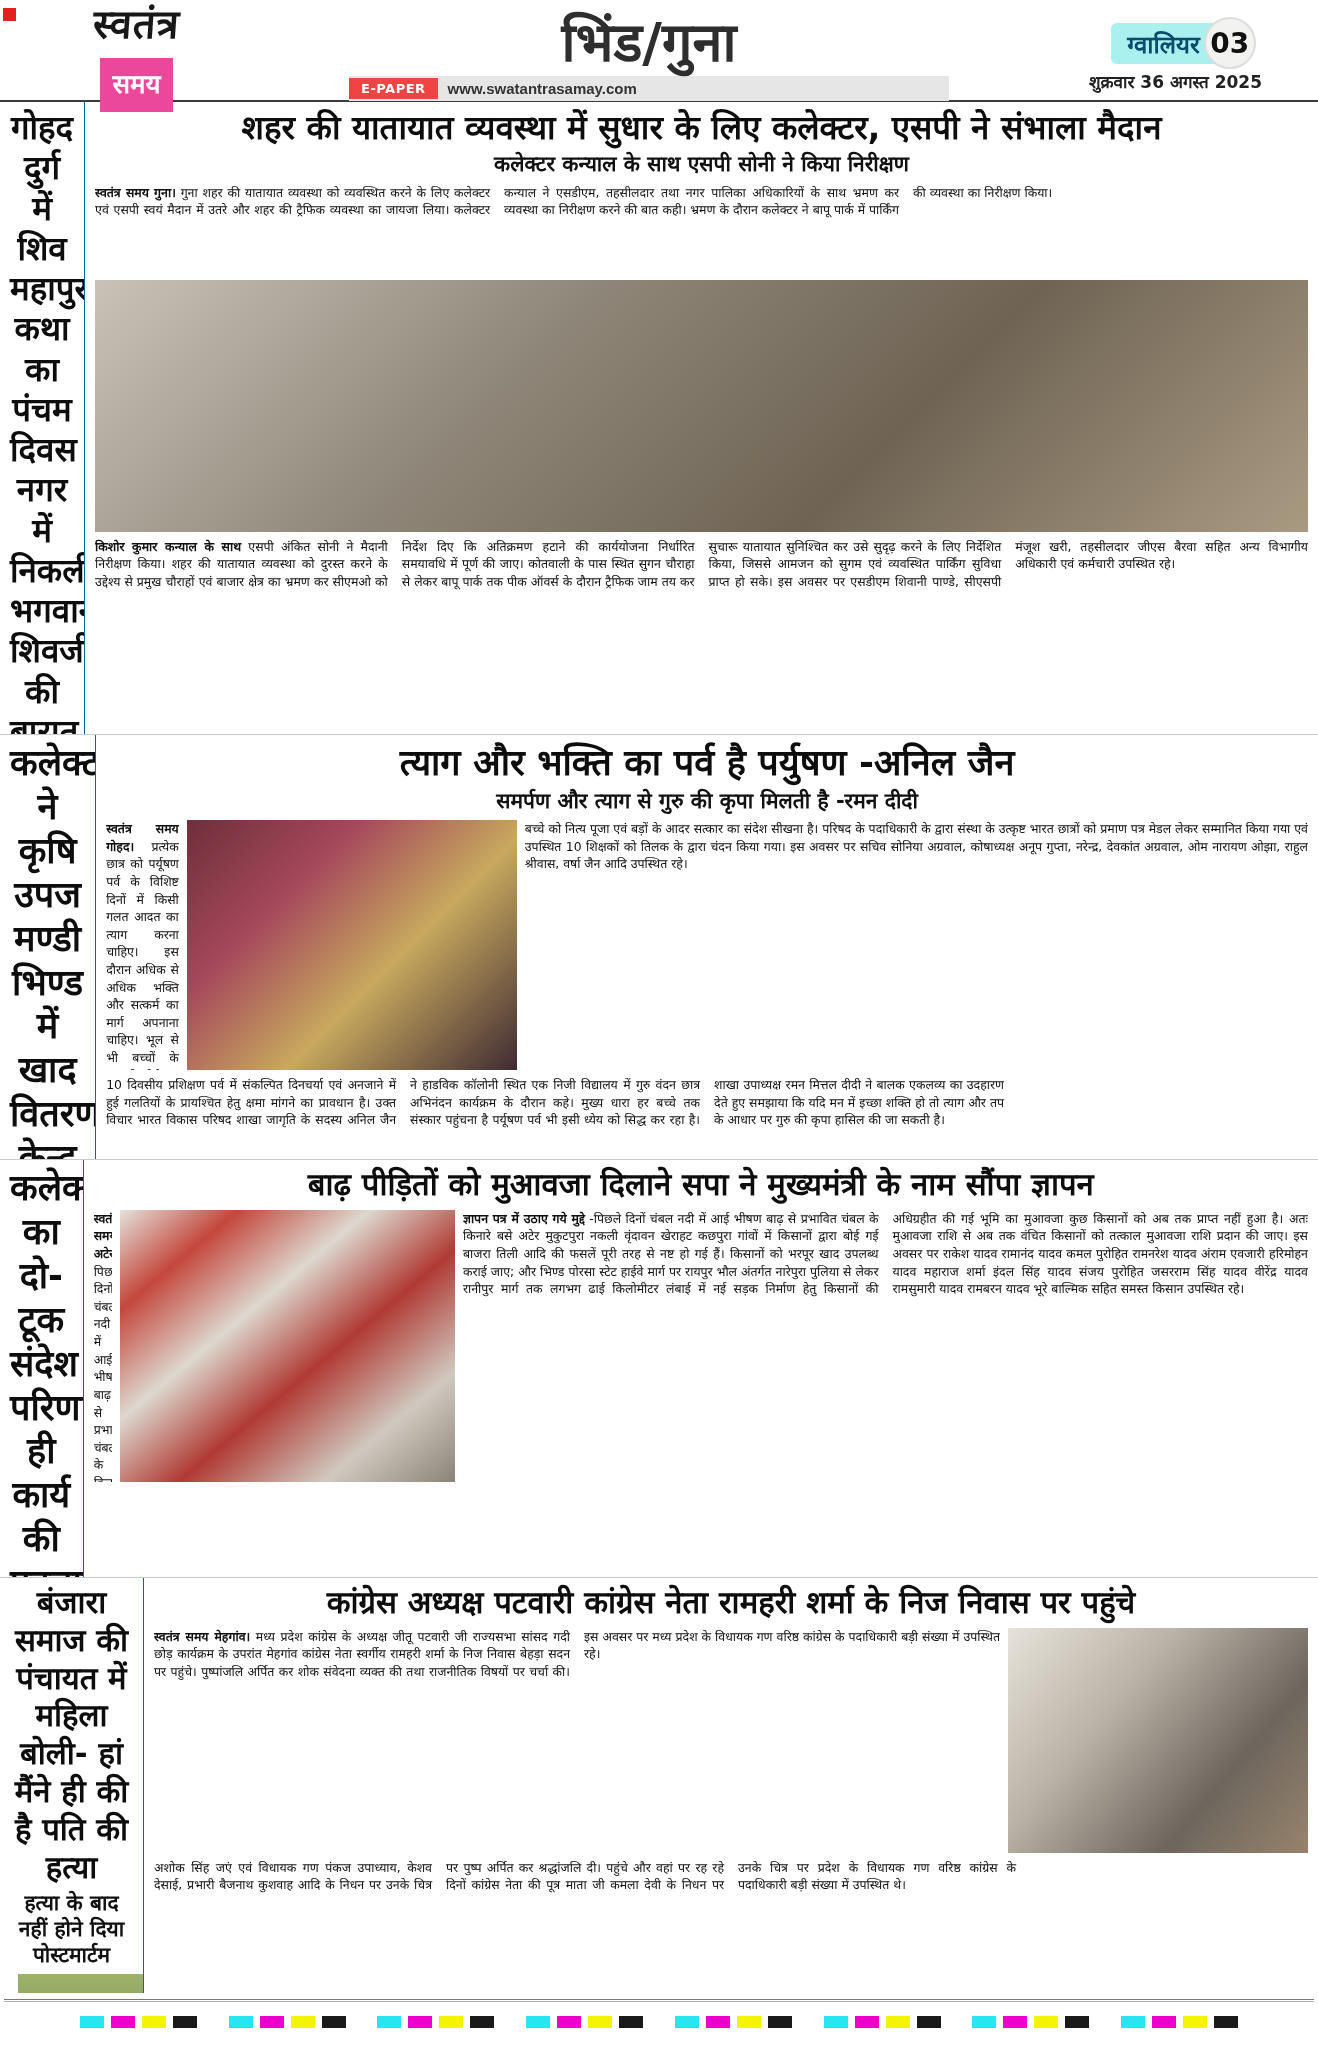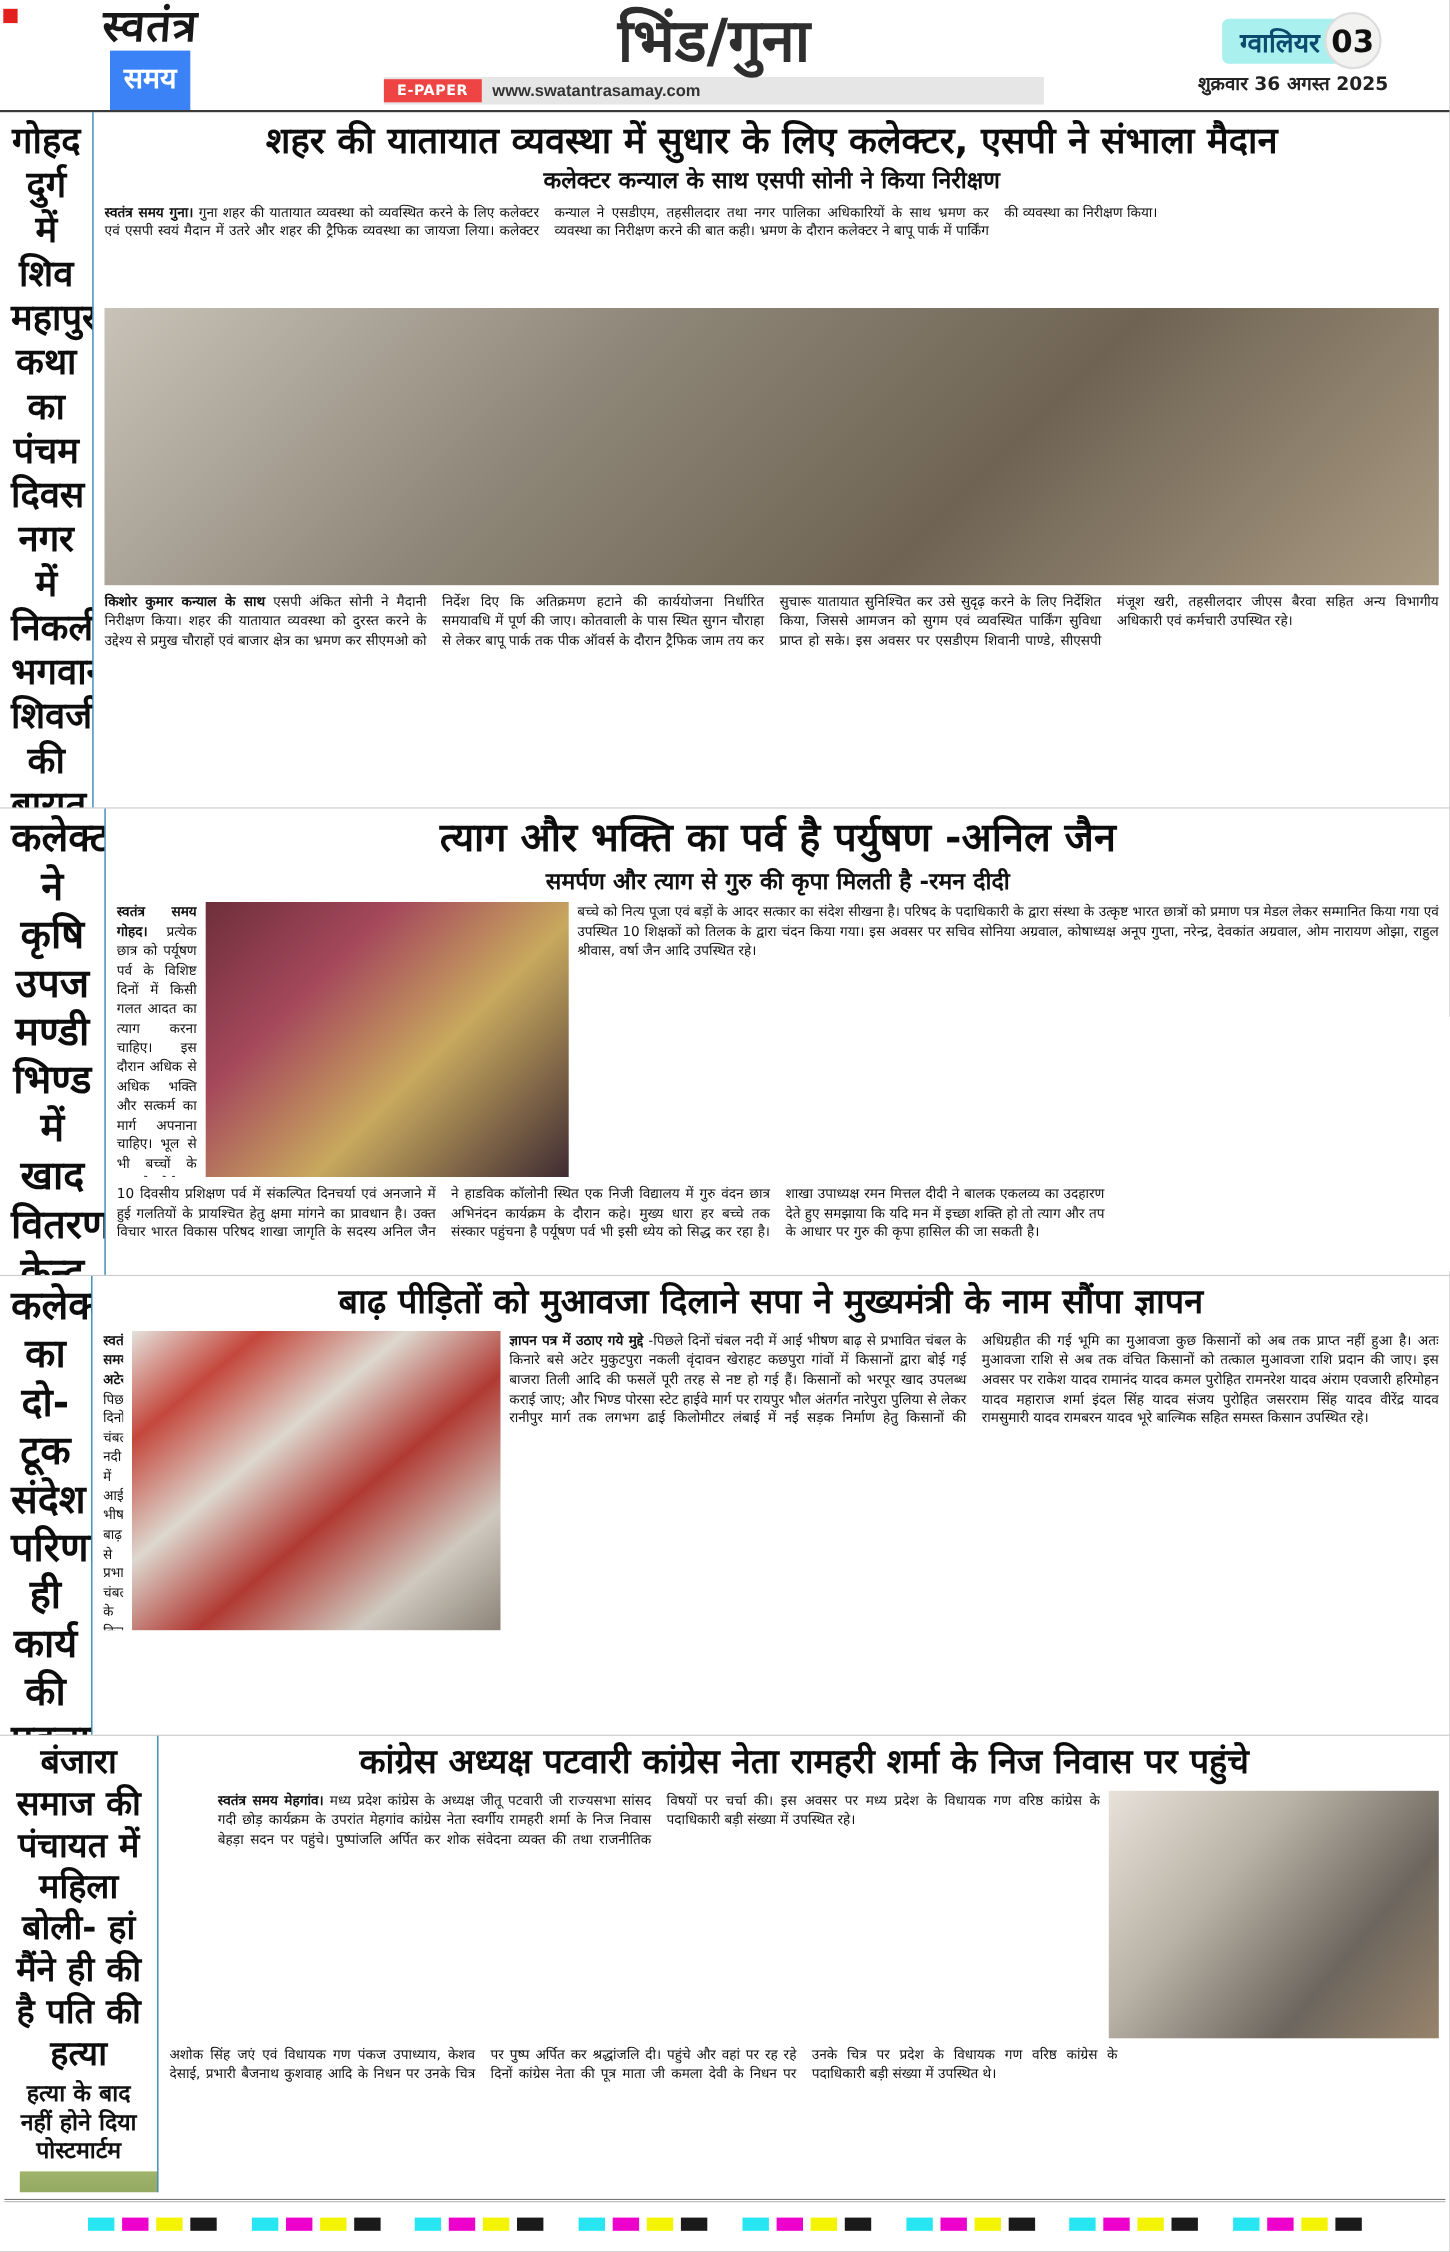--- a/index.html
+++ b/index.html
@@ -7,22 +7,22 @@
   .page {
     width:1318px; height:2047px; background:#ffffff; margin:0 auto;
     font-family:"DejaVu Sans", sans-serif; color:#111; position:relative; overflow:hidden;
   }
   
   .masthead { height:102px; border-bottom:2px solid #3a3a3a; display:grid;
     grid-template-columns:235px 1fr 255px; align-items:center; padding:4px 12px 2px 12px; position:relative; }
   .corner-red { position:absolute; left:3px; top:8px; width:13px; height:13px; background:#e3201e; }
   .logo { text-align:center; padding-left:14px; }
   .logo-top { font-size:40px; font-weight:bold; letter-spacing:1px; color:#181818; transform:skewX(-4deg); line-height:1; }
-  .logo-bottom { display:inline-block; background:#3b82f6; color:#fff; font-weight:bold; font-size:26px;
-    padding:12px 12px; margin-top:2px; line-height:1.15; }
+  .logo-bottom { display:inline-block; background:#ec4899; color:#fff; font-weight:bold; font-size:26px;
+    padding:12px 12px; margin-top:14px; line-height:1.15; }
   .mast-center { text-align:center; }
   .section-title { font-size:54px; font-weight:bold; color:#2e2e2e; line-height:1.05; }
   .epaper-bar { margin:4px auto 0; width:600px; background:#e6e6e6; height:25px; display:flex; align-items:center; }
   .epaper-badge { background:#ef4444; color:#fff; font-weight:bold; font-size:13px; padding:3px 12px; letter-spacing:.5px; }
   .epaper-url { font-size:15px; font-weight:bold; color:#333; padding-left:10px; font-family:"Liberation Sans", sans-serif; }
   .mast-right { text-align:center; position:relative; padding-right:6px; }
   .edition-pill { display:inline-flex; align-items:center; background:#a9f0ee; border-radius:6px; padding:4px 40px 4px 16px; position:relative; }
   .edition-name { font-size:24px; font-weight:bold; color:#0c4a6e; }
   .page-circle { position:absolute; right:-16px; top:50%; transform:translateY(-50%); width:52px; height:52px;
     background:#f2f2f0; border:2px solid #ddd; border-radius:50%; display:flex; align-items:center; justify-content:center; }
@@ -163,21 +163,21 @@
         <div class="body-txt fill clip" style="margin-top:0;">
           <p class="bp"></p>
         </div>
       </div>
 
     </article>
 
     <article class="art vline fill">
       <h1 class="hl hl-md">कांग्रेस अध्यक्ष पटवारी कांग्रेस नेता रामहरी शर्मा के निज निवास पर पहुंचे</h1>
       <div class="media-row" style="height:225px;">
-        <div class="body-txt fill cols-2 clip" style="margin-top:0;margin-left:44px;">
+        <div class="body-txt fill cols-2 clip" style="margin-top:0;">
           <p class="bp"><b class="lead">स्वतंत्र समय मेहगांव।</b><span> मध्य प्रदेश कांग्रेस के अध्यक्ष जीतू पटवारी जी राज्यसभा सांसद गदी छोड़ कार्यक्रम के उपरांत मेहगांव कांग्रेस नेता स्वर्गीय रामहरी शर्मा के निज निवास बेहड़ा सदन पर पहुंचे। पुष्पांजलि अर्पित कर शोक संवेदना व्यक्त की तथा राजनीतिक विषयों पर चर्चा की। इस अवसर पर मध्य प्रदेश के विधायक गण वरिष्ठ कांग्रेस के पदाधिकारी बड़ी संख्या में उपस्थित रहे।</span></p>
         </div>
         <div class="ph ph-congress" style="width:300px;height:225px;"></div>
       </div>
       <div class="body-txt cols-4 clip" style="height:80px;">
         <p class="bp"><span>अशोक सिंह जएं एवं विधायक गण पंकज उपाध्याय, केशव देसाई, प्रभारी बैजनाथ कुशवाह आदि के निधन पर उनके चित्र पर पुष्प अर्पित कर श्रद्धांजलि दी। पहुंचे और वहां पर रह रहे दिनों कांग्रेस नेता की पूत्र माता जी कमला देवी के निधन पर उनके चित्र पर प्रदेश के विधायक गण वरिष्ठ कांग्रेस के पदाधिकारी बड़ी संख्या में उपस्थित थे।</span></p>
       </div>
     </article>
   </div>
 

